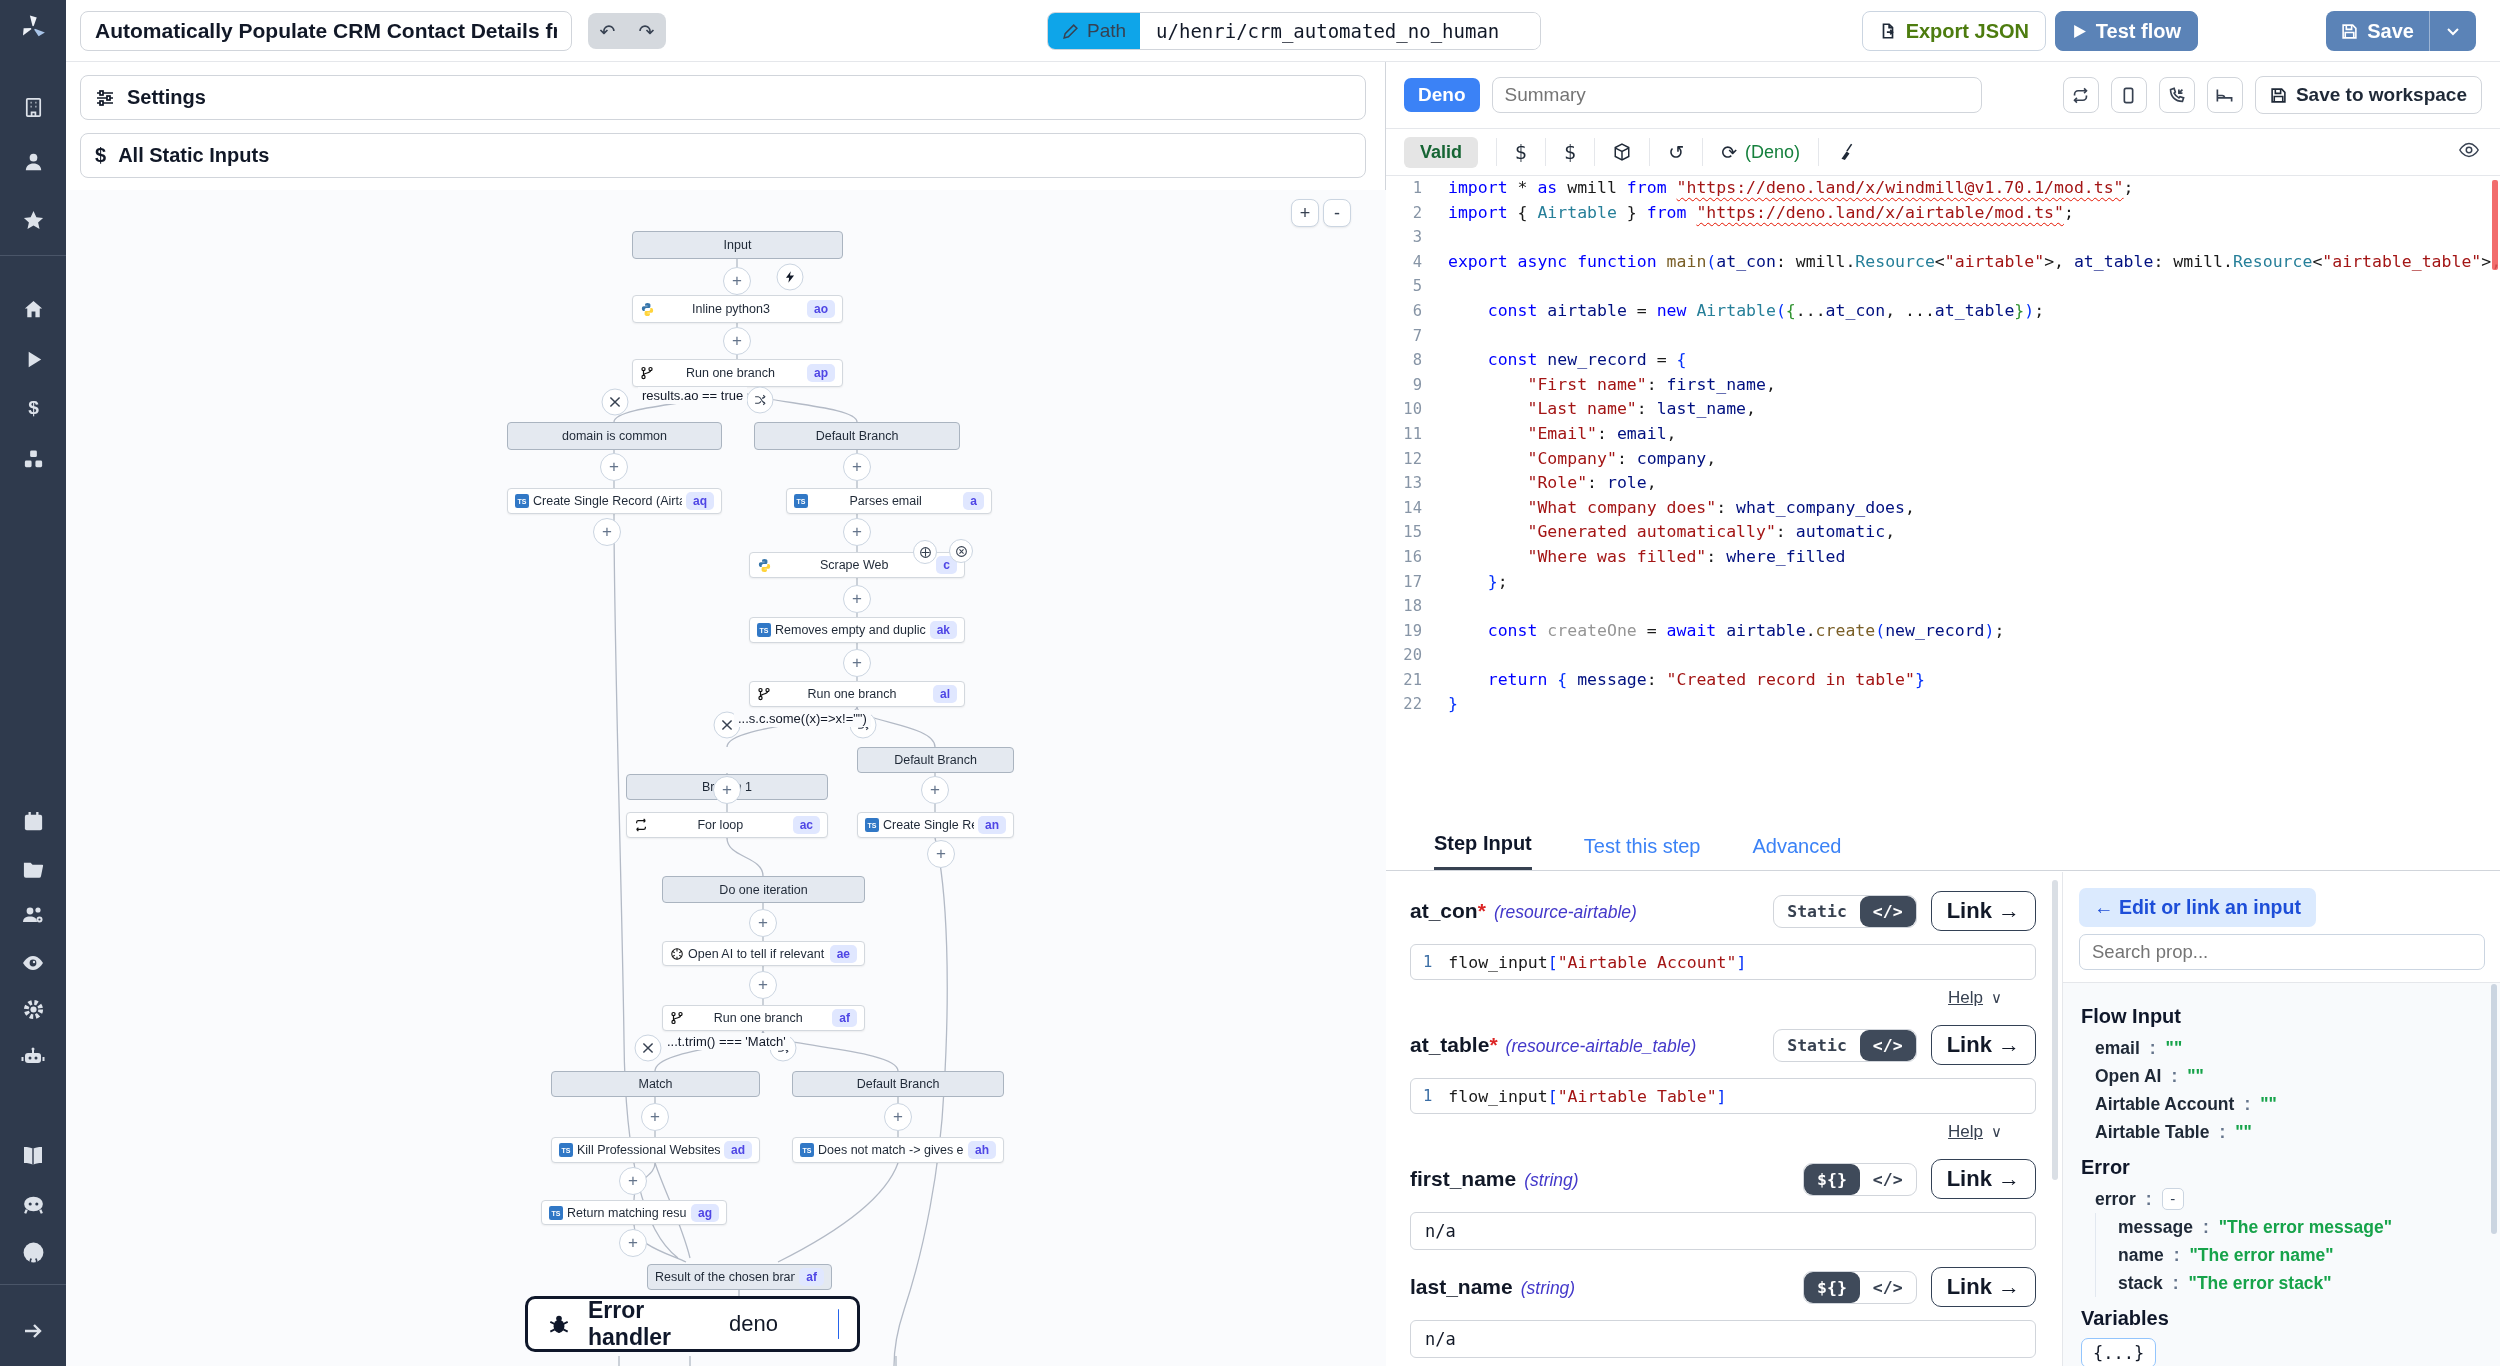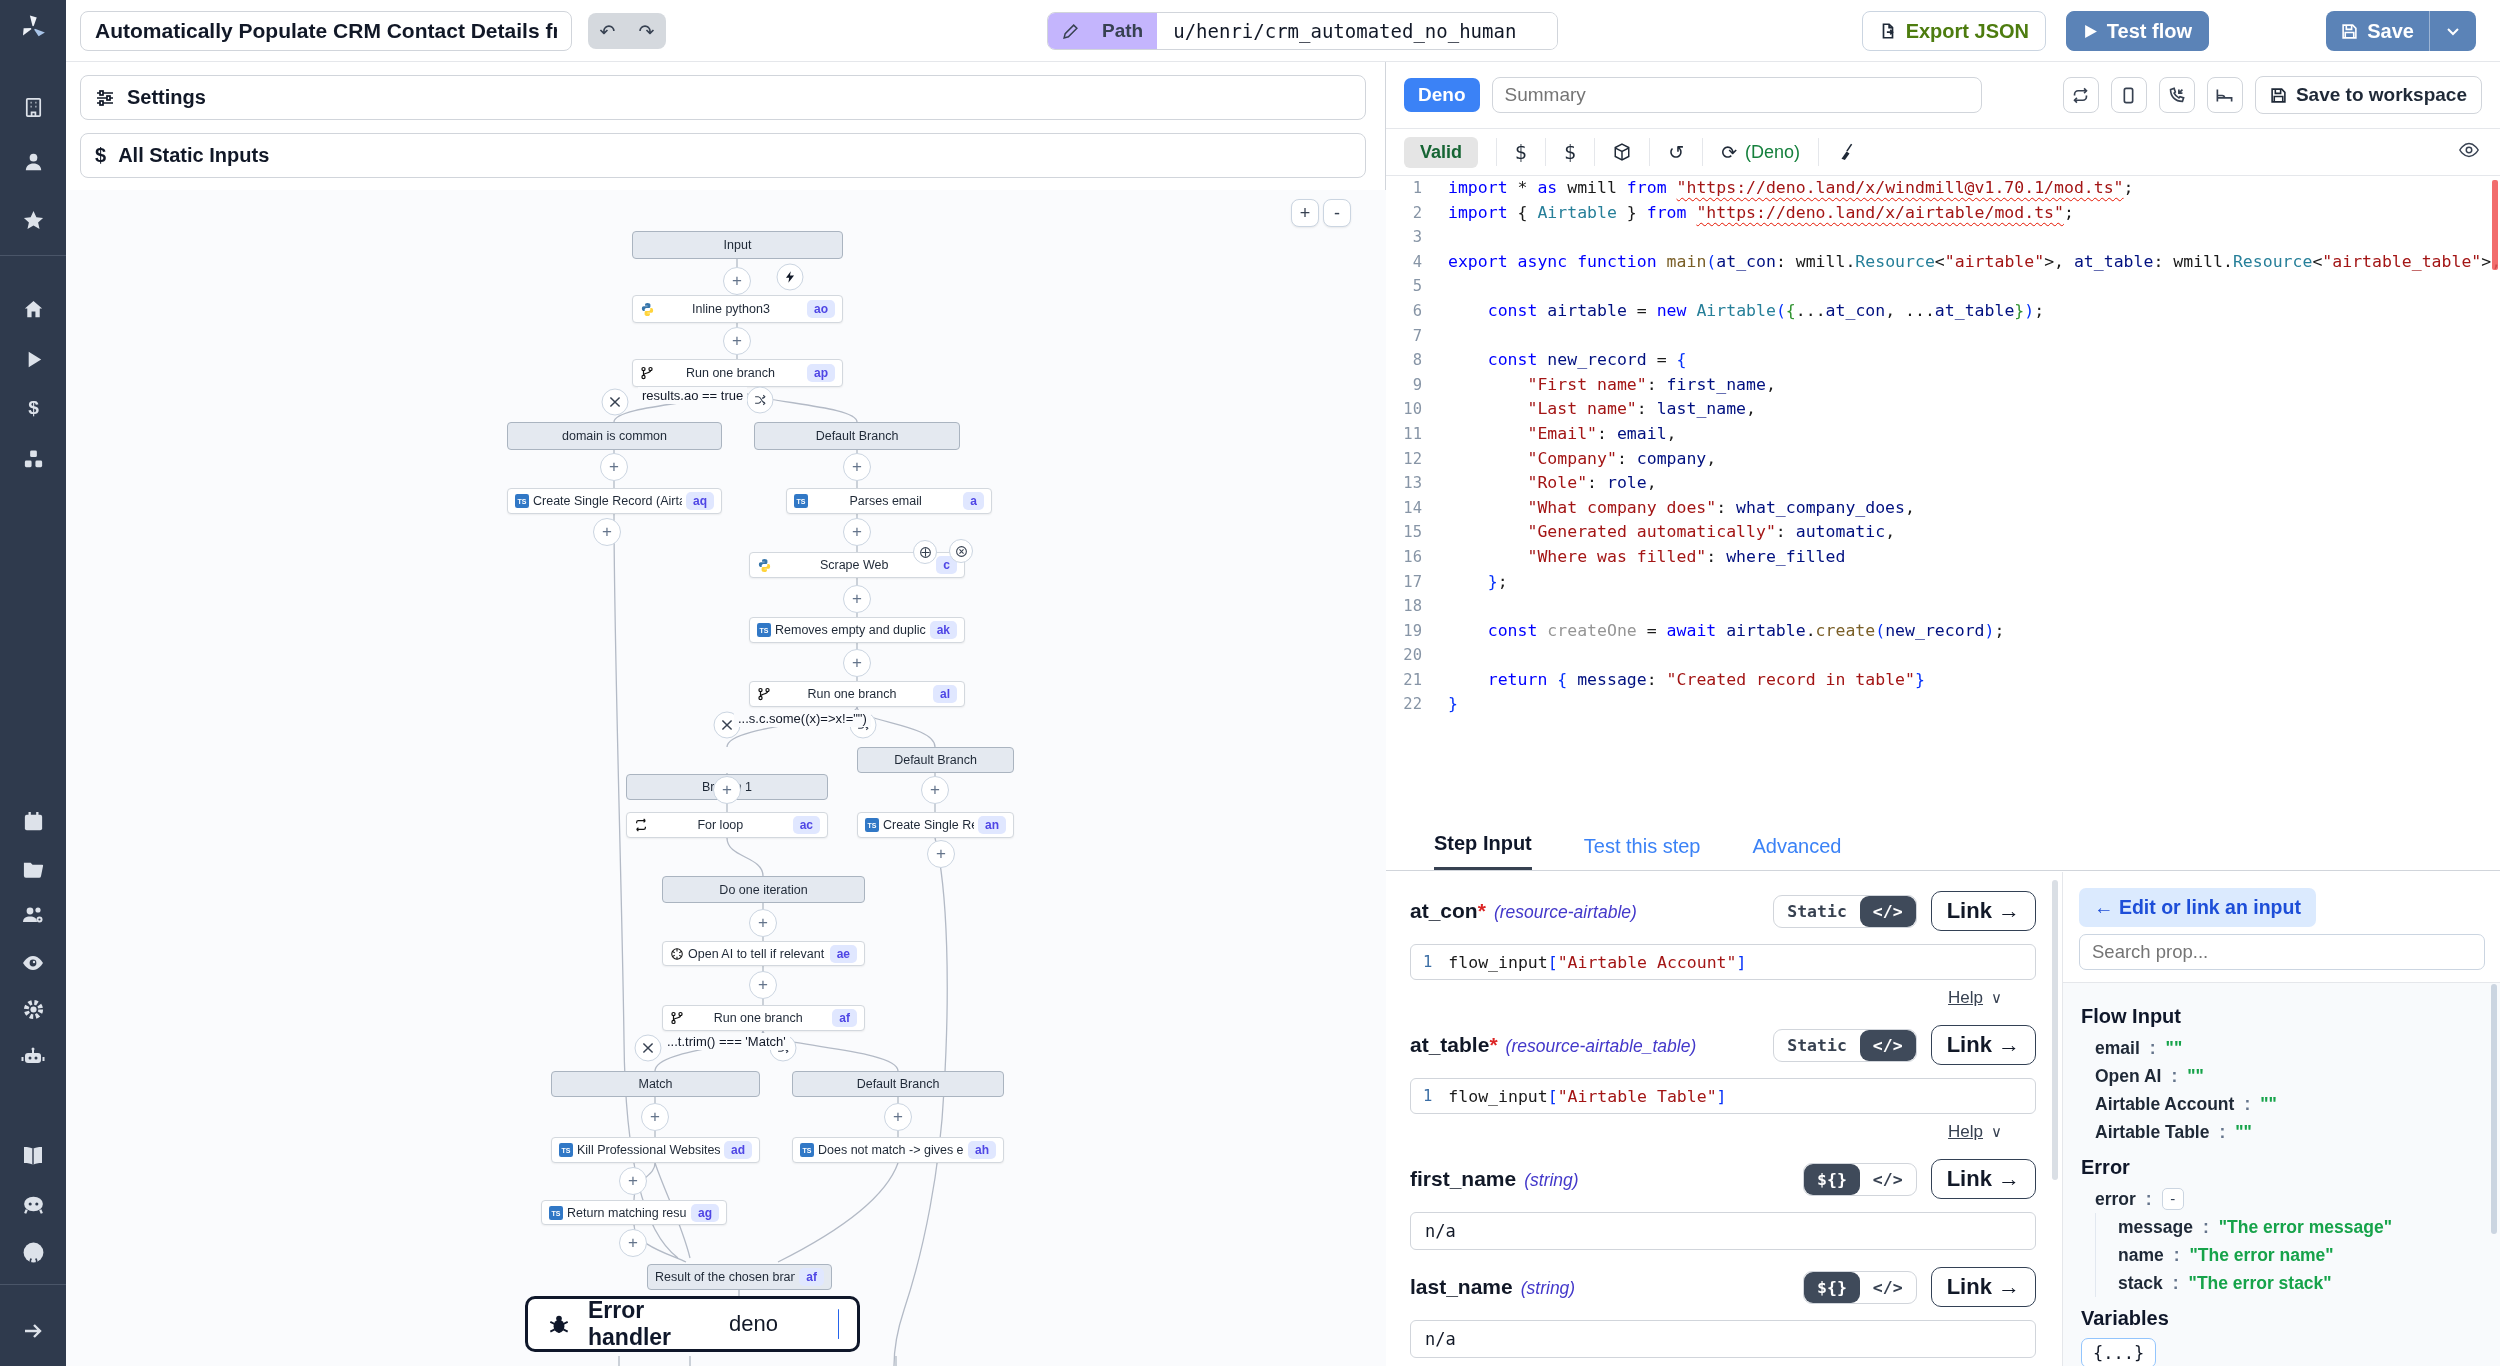--- a/index.html
+++ b/index.html
@@ -8,21 +8,21 @@
   
   #sidebar{position:absolute;left:0;top:0;width:66px;height:1366px;background:#2f3a4d;z-index:30}
   #sidebar .sicon{position:absolute;left:0;width:66px;height:40px;display:flex;align-items:center;justify-content:center;color:#dde2ea;cursor:pointer}
   #sidebar .sdiv{position:absolute;left:0;width:66px;border-top:1px solid #4a5568}
   
   #topbar{position:absolute;left:66px;top:0;width:2434px;height:62px;background:#fff;border-bottom:1px solid #e5e7eb;z-index:20}
   #title-input{position:absolute;left:14px;top:11px;width:492px;height:40px;border:1px solid #d1d5db;border-radius:8px;padding:0 14px;font-size:21px;font-weight:700;color:#111827;font-family:"Liberation Sans",sans-serif}
   #undoredo{position:absolute;left:522px;top:13px;width:78px;height:36px;background:#d5d9de;border-radius:8px;display:flex}
   #undoredo button{flex:1;border:0;background:transparent;font-size:19px;color:#374151;cursor:pointer;font-family:"DejaVu Sans",sans-serif}
   #pathchip{position:absolute;left:981px;top:12px;height:38px;display:flex;border:1px solid #d1d5db;border-radius:8px;overflow:hidden}
-  #pathchip .pl{display:flex;align-items:center;gap:23px;background:#c4b5fd;padding:0 14px;font-size:19px;font-weight:700;color:#374151}
+  #pathchip .pl{display:flex;align-items:center;gap:8px;background:#0ea5e9;padding:0 14px;font-size:19px;font-weight:400;color:#374151}
   #pathchip .pv{display:flex;align-items:center;background:#fff;padding:0 16px;width:400px;font-size:19px;color:#111827}
   .tbtn{position:absolute;top:11px;height:40px;display:flex;align-items:center;gap:9px;border-radius:8px;font-size:20px;font-weight:600;cursor:pointer;border:1px solid #cbd5e1;background:#fff;color:#4d7c0f;padding:0 16px}
   .tbtn.blue{background:#5b83b7;border-color:#5b83b7;color:#fff}
   #save-group{position:absolute;top:11px;right:24px;height:40px;display:flex;background:#5b83b7;border-radius:8px;color:#fff;align-items:stretch}
   #save-group .seg{display:flex;align-items:center;gap:9px;padding:0 15px;font-size:20px;font-weight:600;cursor:pointer}
   #save-group .sep{width:1px;background:rgba(255,255,255,.4)}
   
   #flowpanel{position:absolute;left:66px;top:62px;width:1320px;height:1304px;background:#fff;border-right:1px solid #d1d5db}
   .collbar{position:absolute;left:14px;width:1286px;height:45px;border:1px solid #d1d5db;border-radius:8px;display:flex;align-items:center;gap:12px;padding:0 14px;font-size:20px;font-weight:600;color:#111827;background:#fff;cursor:pointer}
   #graph{position:absolute;left:0;top:128px;width:1320px;height:1176px;background:#fafbfd;overflow:hidden}
@@ -245,21 +245,21 @@
   </div>
   <button class="tbtn" style="right:454px">
     <span>
         <svg width="18" height="18" viewBox="0 0 16 16" fill="none" stroke="#1f2937" stroke-width="1.5">
           <path d="M9 2H4v12h8V5z"></path>
           <path d="M9 2v3h3M7 9h5M10 7l2 2-2 2"></path>
         </svg>
       </span>
     <span>Export JSON</span>
   </button>
-  <button class="tbtn blue" style="right:291px">
+  <button class="tbtn blue" style="right:302px">
     <span>
         <svg width="15" height="15" viewBox="0 0 14 14">
           <path d="M2 1l11 6-11 6z" fill="#fff"></path>
         </svg>
       </span>
     <span>Test flow</span>
   </button>
   <div id="save-group">
     <div class="seg">
       <span>

